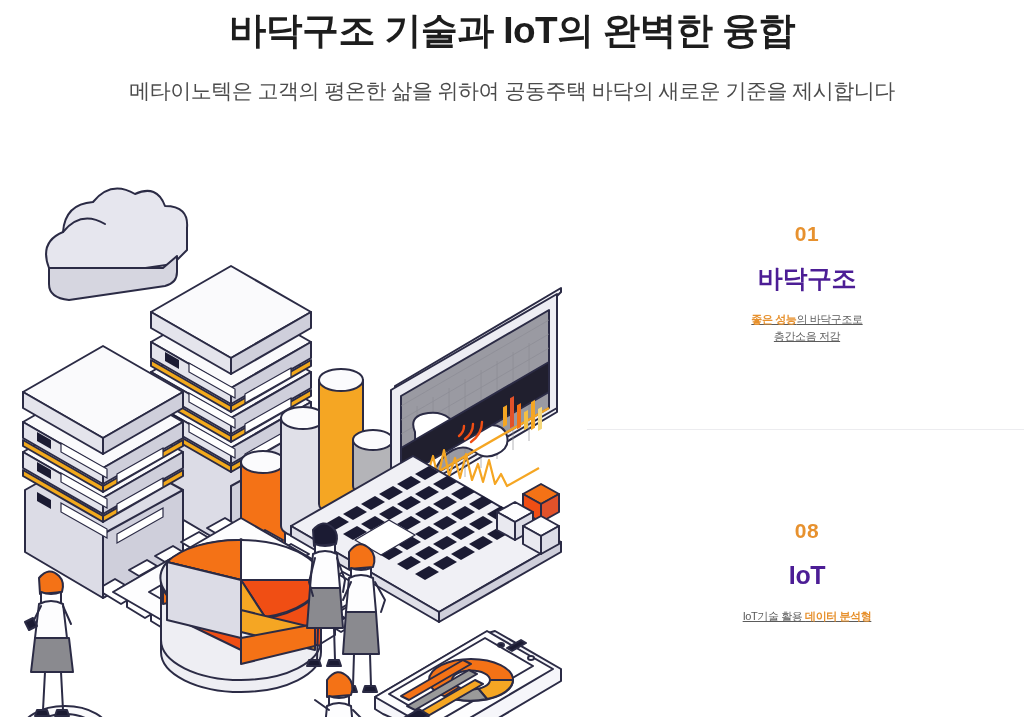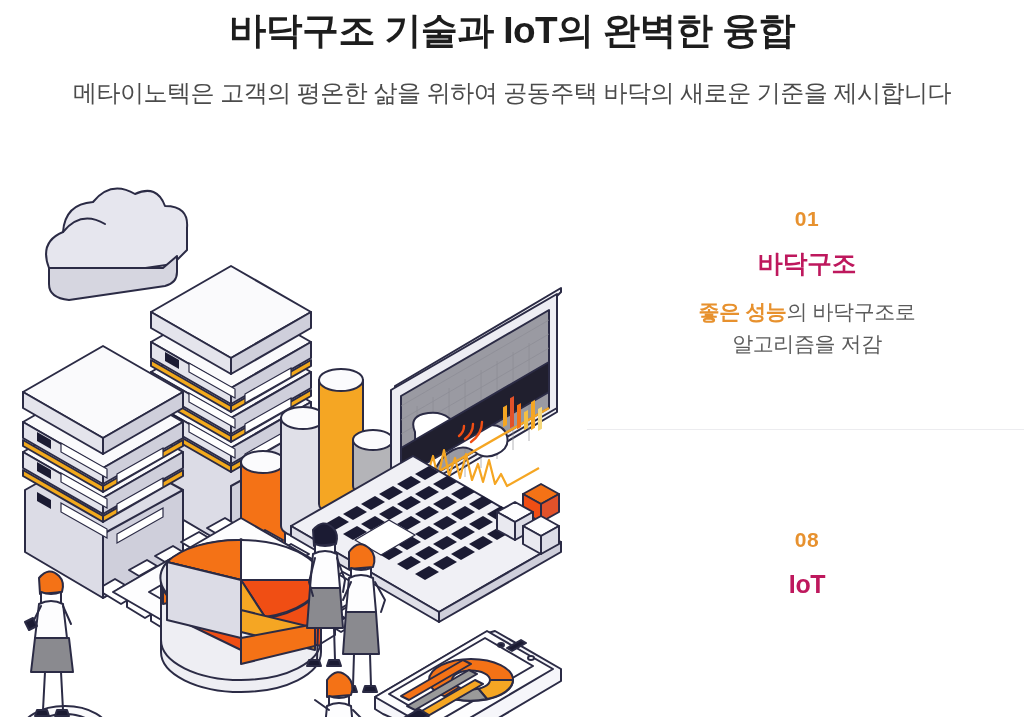--- a/index.html
+++ b/index.html
@@ -14,21 +14,21 @@
   }
   .page{position:relative;width:1024px;height:555px;}
 
   
   .header{text-align:center;padding-top:8px;}
   .main-title{
     font-size:37px;font-weight:700;color:#1d1d1d;
     letter-spacing:-0.6px;line-height:1.25;margin:0;
   }
   .sub-title{
-    font-size:24px;font-weight:400;color:#4b4b4b;
+    font-size:21px;font-weight:400;color:#4b4b4b;
     letter-spacing:-0.5px;margin:22px 0 0 0;line-height:1.4;
   }
 
   
   .content{
     position:absolute;top:140px;left:3px;width:1024px;height:577px;
     display:flex;
   }
   .illus-col{width:584px;height:577px;position:relative;}
   .cards-col{
@@ -45,26 +45,26 @@
   }
   .card + .card::before{
     content:"";position:absolute;top:0;left:0;right:0;height:1px;
     background:#ececef;
   }
   .card-num{
     font-size:21px;font-weight:700;color:#e7912e;
     letter-spacing:0.5px;line-height:1;margin-bottom:22px;
   }
   .card-title{
-    font-size:25px;font-weight:700;color:#be185d;
+    font-size:25px;font-weight:700;color:#4c1d95;
     letter-spacing:-0.4px;line-height:1;margin-bottom:20px;
   }
   .card-desc{
-    font-size:21px;font-weight:400;color:#5b5b5b;
-    letter-spacing:-0.4px;line-height:1.55;
+    font-size:11px;font-weight:400;color:#5b5b5b;
+    letter-spacing:-0.4px;line-height:1.55;text-decoration:underline;
   }
   .card-desc .hl{color:#e7912e;font-weight:700;}
   .card-desc .ln{display:block;}
 
   
   .illus{position:absolute;left:0;top:0;width:584px;height:577px;}
   svg{display:block;}
 </style>
 </head>
 <body>
@@ -456,27 +456,28 @@
       </div>
     </div>
 
     <div class="cards-col">
 
       <div class="card">
         <div class="card-num">01</div>
         <div class="card-title">바닥구조</div>
         <div class="card-desc">
           <span class="ln"><span class="hl">좋은 성능</span><span>의 바닥구조로</span></span>
-          <span class="ln">알고리즘을 저감</span>
+          <span class="ln">층간소음 저감</span>
         </div>
       </div>
 
       <div class="card">
         <div class="card-num">08</div>
         <div class="card-title">IoT</div>
         <div class="card-desc">
+          <span class="ln"><span>IoT기술 활용 </span><span class="hl">데이터 분석형</span></span>
         </div>
       </div>
 
 
     </div>
   </div>
 </div>
 
 </body></html>

